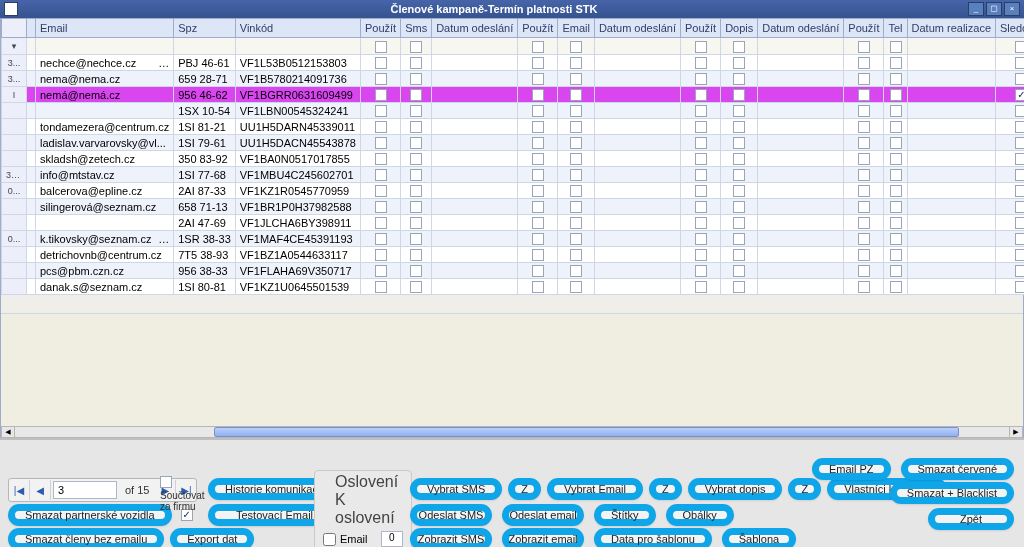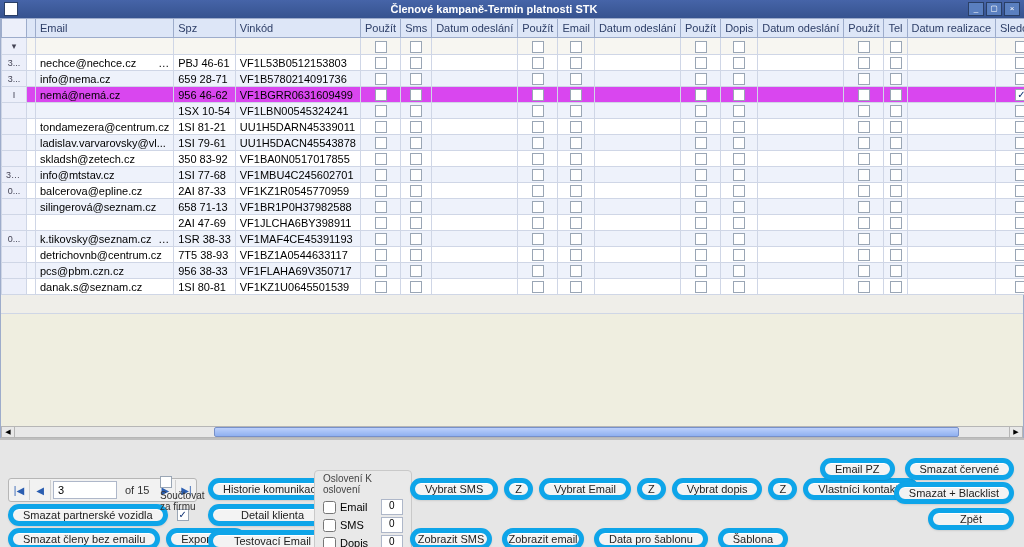--- a/index.html
+++ b/index.html
@@ -150,21 +150,21 @@
     position:relative;
     font-size:11px;
   }
   .btn {
     display:inline-flex;
     align-items:center;
     justify-content:center;
     height:22px;
     padding:0 10px;
     background:#f3f3f3;
-    border:5px solid #0ea5e9;
+    border:7px solid #0ea5e9;
     border-radius:11px;
     box-shadow:inset 0 1px 0 #fff, 0 1px 2px rgba(0,0,0,.1);
     color:#222;
     text-decoration:none;
     white-space:nowrap;
     box-sizing:border-box;
   }
   .btn.narrow { padding:0 6px; min-width:22px; }
   .pager {
     position:absolute; top:38px; left:8px;
@@ -186,22 +186,22 @@
   }
   .pager .of{padding:0 6px;color:#333;}
   .grp {
     border:1px solid #c9c9c9;
     border-radius:4px;
     position:absolute;
     padding:4px 8px 6px;
     background:#e9e9e9;
   }
   .grp .hdr{
-     font-size:10px;color:#444;
-     position:relative;top:-2px;
+     font-size:16px;color:#444;
+     position:relative;top:-2px;margin-left:12px;
   }
   .lblrow{display:flex;align-items:center;margin-top:2px;}
   .lblrow input[type=checkbox]{margin:0 4px 0 0;}
   .lblrow .lbl{width:44px;}
   .lblrow .num{
      width:22px;height:14px;border:1px solid #aeb7c9;text-align:center;font-size:10px;background:#fff;
   }
   .stackbtns{position:absolute;display:flex;flex-direction:column;gap:4px;}
 </style>
 </head>
@@ -278,21 +278,21 @@
           <td></td>
     <td class="ckcell"><span class="ck"></span></td>
           <td class="ckcell"><span class="ck"></span></td>
           <td></td>
     <td class="ckcell"><span class="ck"></span></td>
 
   </tr>
         <tr class="odd">
     <td class="rowhdr">3...</td>
     <td></td>
-    <td>info@nema.cz</td>
+    <td>nema@nema.cz</td>
     <td>659 28-71</td>
     <td>VF1B5780214091736</td>
     <td class="ckcell"><span class="ck"></span></td>
           <td class="ckcell"><span class="ck"></span></td>
           <td></td>
     <td class="ckcell"><span class="ck"></span></td>
           <td class="ckcell"><span class="ck"></span></td>
           <td></td>
     <td class="ckcell"><span class="ck"></span></td>
           <td class="ckcell"><span class="ck"></span></td>
@@ -610,21 +610,20 @@
      <a class="btn">Export dat</a>
   </div>
 
   <div style="position:absolute;top:36px;left:160px;width:48px;font-size:10px;line-height:11px;color:#333;text-align:left;">
      <span class="ck" style="margin-bottom:2px"></span><br>
      <span>Součtovat za firmu</span>
   </div>
 
   <div class="stackbtns" style="top:38px;left:208px;">
      <a class="btn">Historie komunikace</a>
-     <a class="btn">Detail klienta</a>
      <a class="btn">Testovací Email</a>
   </div>
 
   <div class="grp" style="top:30px;left:314px;width:80px;">
      <div class="hdr">Oslovení  K oslovení</div>
      <div class="lblrow">
         <input type="checkbox" style="">
         <span class="lbl">Email</span>
         <span class="num">0</span>
       </div>
@@ -643,20 +642,26 @@
 
   <div style="position:absolute;top:38px;left:410px;display:flex;gap:6px;">
      <a class="btn">Vybrat SMS</a>
      <a class="btn narrow">Z</a>
      <a class="btn">Vybrat Email</a>
      <a class="btn narrow">Z</a>
      <a class="btn">Vybrat dopis</a>
      <a class="btn narrow">Z</a>
      <a class="btn">Vlastníci kontaktů</a>
   </div>
+  <div style="position:absolute;top:64px;left:410px;display:flex;gap:10px;">
+     <a class="btn" style="width:82px">Odeslat SMS</a>
+     <a class="btn" style="width:82px">Odeslat email</a>
+     <a class="btn">Štítky</a>
+     <a class="btn">Obálky</a>
+  </div>
   <div style="position:absolute;top:88px;left:410px;display:flex;gap:10px;">
      <a class="btn" style="width:82px">Zobrazit SMS</a>
      <a class="btn" style="width:82px">Zobrazit email</a>
      <a class="btn">Data pro šablonu</a>
      <a class="btn">Šablona</a>
   </div>
 
   <div style="position:absolute;top:18px;right:10px;display:flex;gap:10px;">
      <a class="btn">Email PZ</a>
      <a class="btn">Smazat červené</a>

